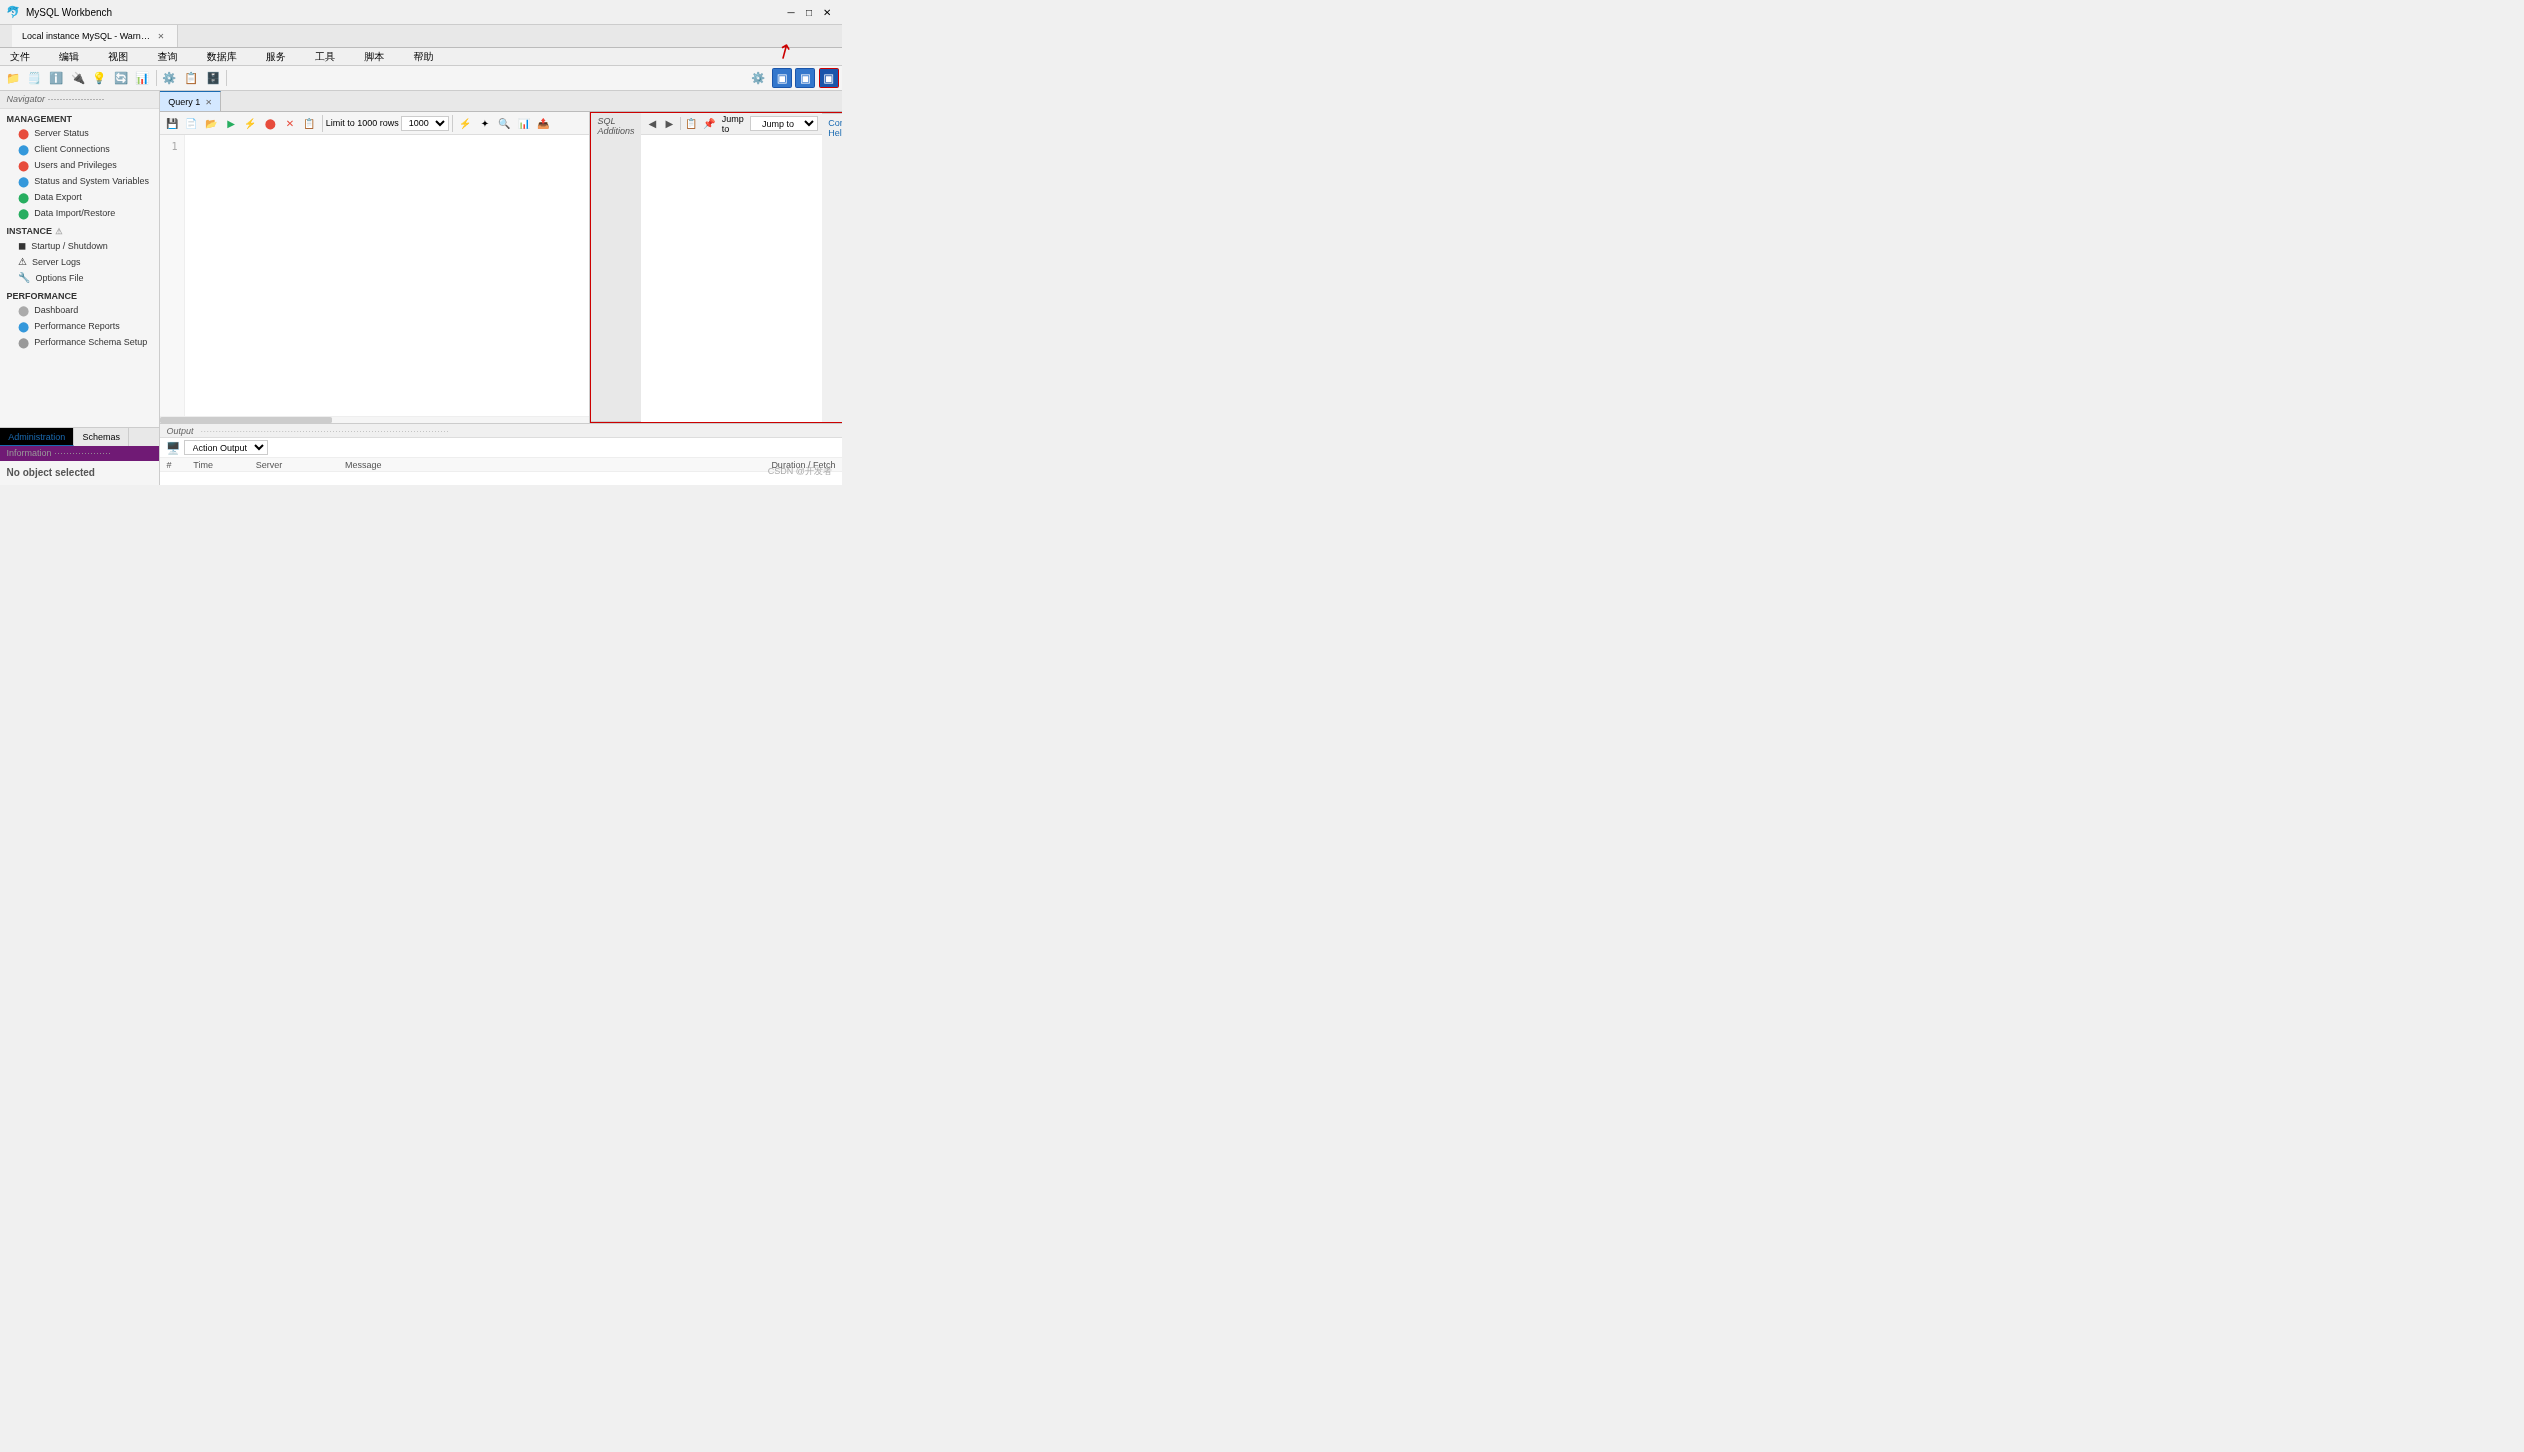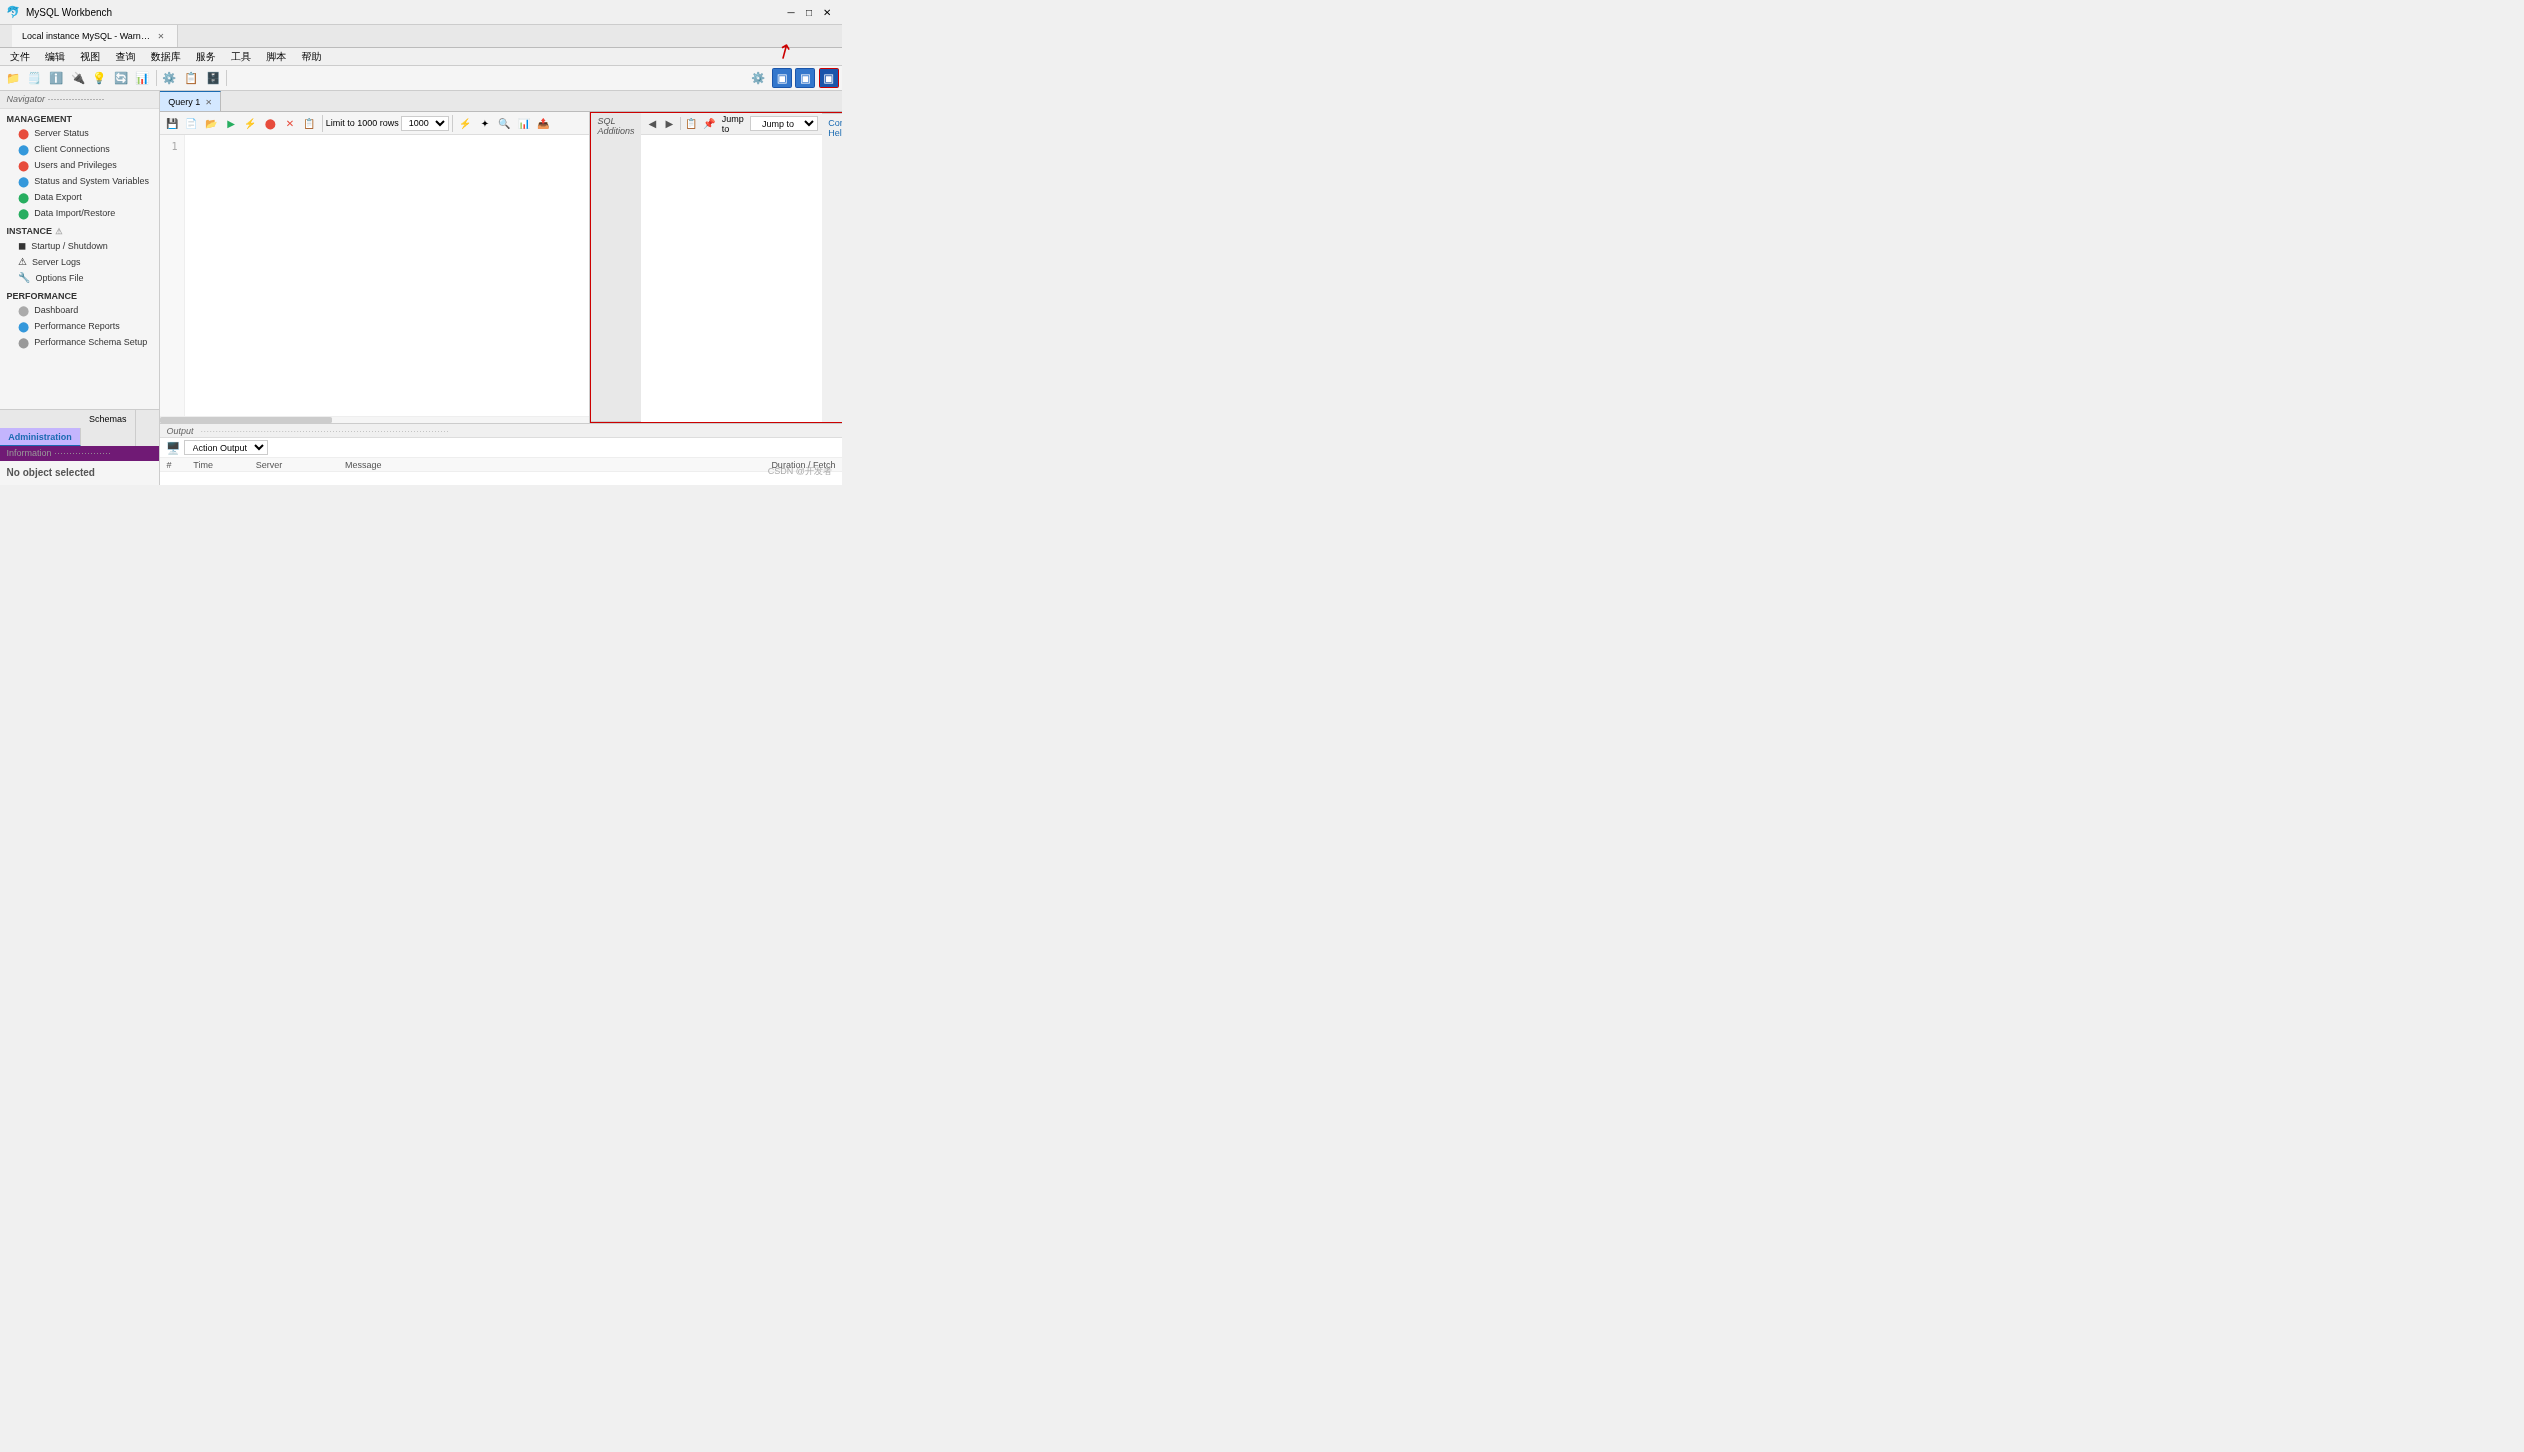--- a/index.html
+++ b/index.html
@@ -24,21 +24,21 @@
     }
 
     
     .menu-bar {
       background: #f0f0f0;
       height: 18px;
       display: flex;
       align-items: center;
       padding: 0 3.3px;
       border-bottom: 0.8px solid #ccc;
-      gap: 2px;
+      gap: 16px;
     }
     .menu-item {
       padding: 1.6px 6.6px;
       cursor: pointer;
       font-size: 10px;
       border-radius: 1.6px;
     }
 
     
     .tab-bar {
@@ -128,25 +128,24 @@
       display: flex;
       background: #e8e8e8;
     }
     .sidebar-tab {
       padding: 3.3px 8.2px;
       font-size: 9px;
       cursor: pointer;
       border-right: 0.8px solid #ccc;
     }
     .sidebar-tab.active {
-      background: #c4b5fd;
+      background: #000000;
       color: #1a6ab1;
-      font-weight: bold;
+      font-weight: normal;
       border-bottom: 1.6px solid #1a6ab1;
-      margin-top: 18px;
     }
     .info-title {
       color: #999;
       font-size: 9px;
       padding: 2.5px 6.6px;
       background: #701a75;
     }
     .no-object { padding: 6.6px; font-size: 10px; color: #555; font-weight: bold; }
 
     

